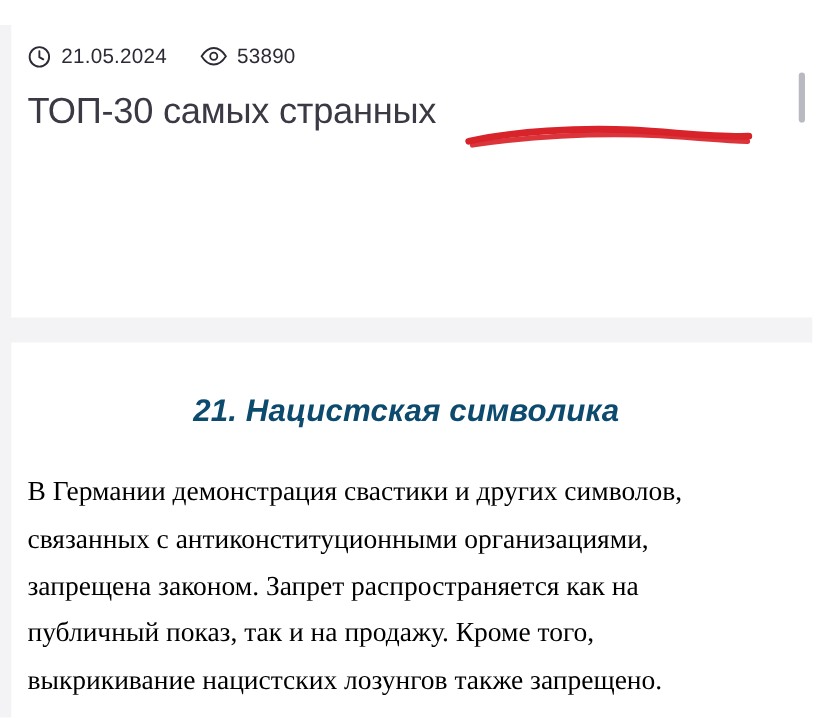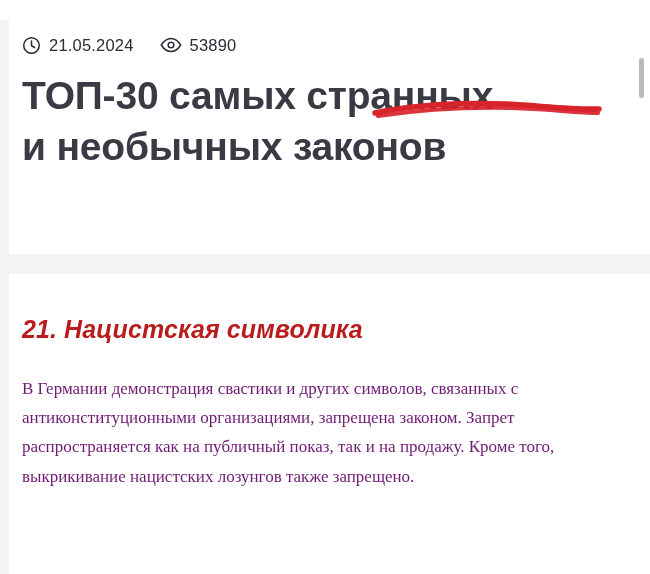--- a/index.html
+++ b/index.html
@@ -58,23 +58,23 @@
     line-height: 1;
     color: #2b2b35;
   }
   .icon {
     display: inline-block;
     line-height: 0;
   }
   
   .title {
     margin: 10px 0 0 0;
-    font-size: 39px;
+    font-size: 29px;
     line-height: 1.32;
-    font-weight: 700;
+    font-weight: 400;
     color: #3a3a45;
     letter-spacing: -0.2px;
     position: relative;
     max-width: 610px;
   }
   
   .scribble {
     position: absolute;
     left: 372px;
     top: 76px;
@@ -93,31 +93,32 @@
   }
   
   .subtitle {
     margin: 0;
     padding-top: 40px;
     font-family: "Liberation Sans", sans-serif;
     font-style: italic;
     font-weight: bold;
     font-size: 25px;
     line-height: 1.2;
-    color: #b91c1c;
+    color: #0c4a6e;
     letter-spacing: 0.1px;
+    text-align: center;
   }
   
   .body-text {
     margin: 0;
     padding-top: 30px;
     font-family: "Liberation Serif", serif;
-    font-size: 17px;
+    font-size: 22px;
     line-height: 1.72;
-    color: #701a75;
+    color: #000000;
     max-width: 585px;
   }
   
   .scrollbar-track {
     position: absolute;
     right: 3px;
     top: 0;
     width: 7px;
     height: 574px;
     background: transparent;
@@ -160,21 +161,21 @@
             <circle cx="12" cy="8" r="3.1" fill="none" stroke="#2b2b35" stroke-width="1.6"></circle>
           </svg>
         </span>
         <span class="label">53890</span>
       </div>
 
     </div>
 
     <h1 class="title">
       <span>ТОП-30 самых странных</span><br>
-      <span>и необычных законов</span><br>
+      <br>
     </h1>
 
   </div>
 
   <svg class="scribble" viewBox="0 0 232 26">
     <path d="M3 17 C40 9, 90 6, 134 8 C170 10, 202 14, 227 13" fill="none" stroke="#d8232a" stroke-width="5.5" stroke-linecap="round"></path>
     <path d="M6 20 C46 14, 96 11, 140 12 C176 13, 205 17, 226 17" fill="none" stroke="#d8232a" stroke-width="4.2" stroke-linecap="round" opacity="0.92"></path>
   </svg>
 
   <div class="band"></div>

